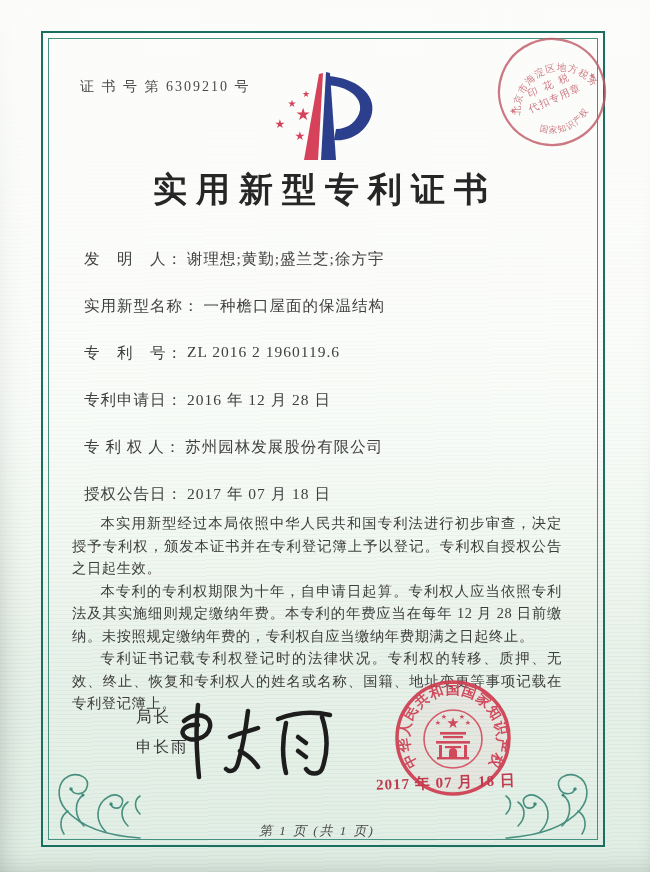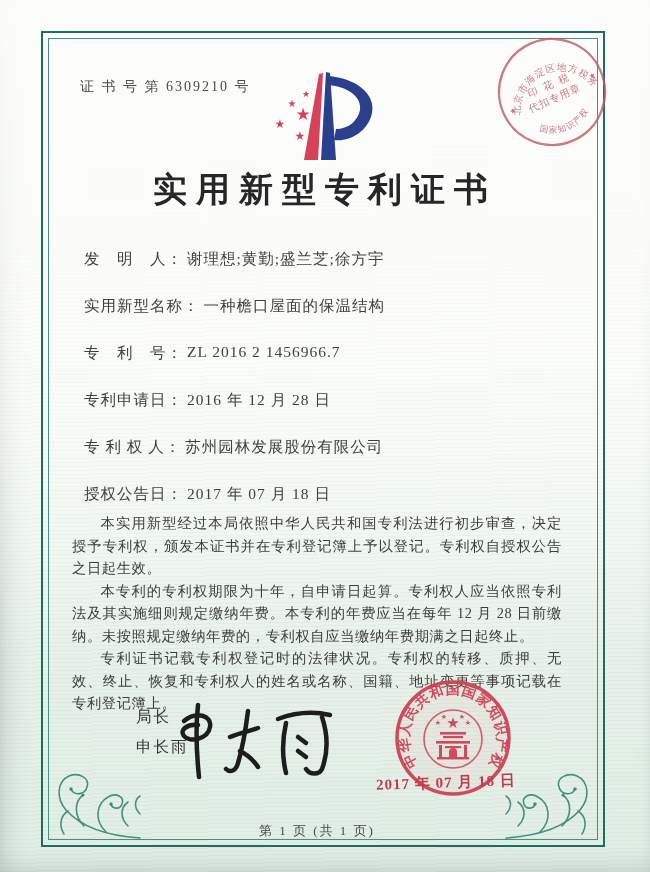--- a/index.html
+++ b/index.html
@@ -27,21 +27,21 @@
     color:#3d3d3d;text-align:justify;letter-spacing:.6px;}
   .paras p{margin:0;text-indent:2em;}
   .director{position:absolute;left:88px;top:707px;font-size:15.5px;color:#333;font-family:"Liberation Sans","DejaVu Sans",sans-serif;}
   .director div{margin-bottom:9px;letter-spacing:2px;margin-left:48px;}
   .signature{position:absolute;left:160px;top:693px;}
   .seal-main{position:absolute;left:393px;top:678px;opacity:.92;}
   .seal-date{position:absolute;left:376px;top:773px;width:160px;color:#c23a4e;font-size:15px;
     letter-spacing:1px;font-weight:600;transform:rotate(-2deg);white-space:nowrap;}
   .seal-tax{position:absolute;left:496px;top:36px;transform:rotate(-24deg);opacity:.8;}
   .footer{position:absolute;left:0;right:16px;top:822px;text-align:center;font-size:13px;
-    letter-spacing:2px;color:#4a4a4a;}
+    letter-spacing:2px;color:#4a4a4a;font-style:italic;}
   .flourish-bl{position:absolute;left:50px;bottom:30px;}
   .flourish-br{position:absolute;right:54px;bottom:30px;transform:scaleX(-1);}
   svg text{font-family:"Liberation Serif","DejaVu Serif",serif;}
 </style>
 </head>
 <body>
 
 <div class="page">
   <div class="stripes"></div>
   <div class="stripes-fade"></div>
@@ -119,21 +119,21 @@
     <div class="field-row">
       <span class="field-label">发　明　人：</span>
       <span class="field-value">谢理想;黄勤;盛兰芝;徐方宇</span>
     </div>
     <div class="field-row">
       <span class="field-label">实用新型名称：</span>
       <span class="field-value">一种檐口屋面的保温结构</span>
     </div>
     <div class="field-row">
       <span class="field-label">专　利　号：</span>
-      <span class="field-value">ZL 2016 2 1456966.7</span>
+      <span class="field-value">ZL 2016 2 1960119.6</span>
     </div>
     <div class="field-row">
       <span class="field-label">专利申请日：</span>
       <span class="field-value">2016 年 12 月 28 日</span>
     </div>
     <div class="field-row">
       <span class="field-label">专 利 权 人：</span>
       <span class="field-value">苏州园林发展股份有限公司</span>
     </div>
     <div class="field-row">

